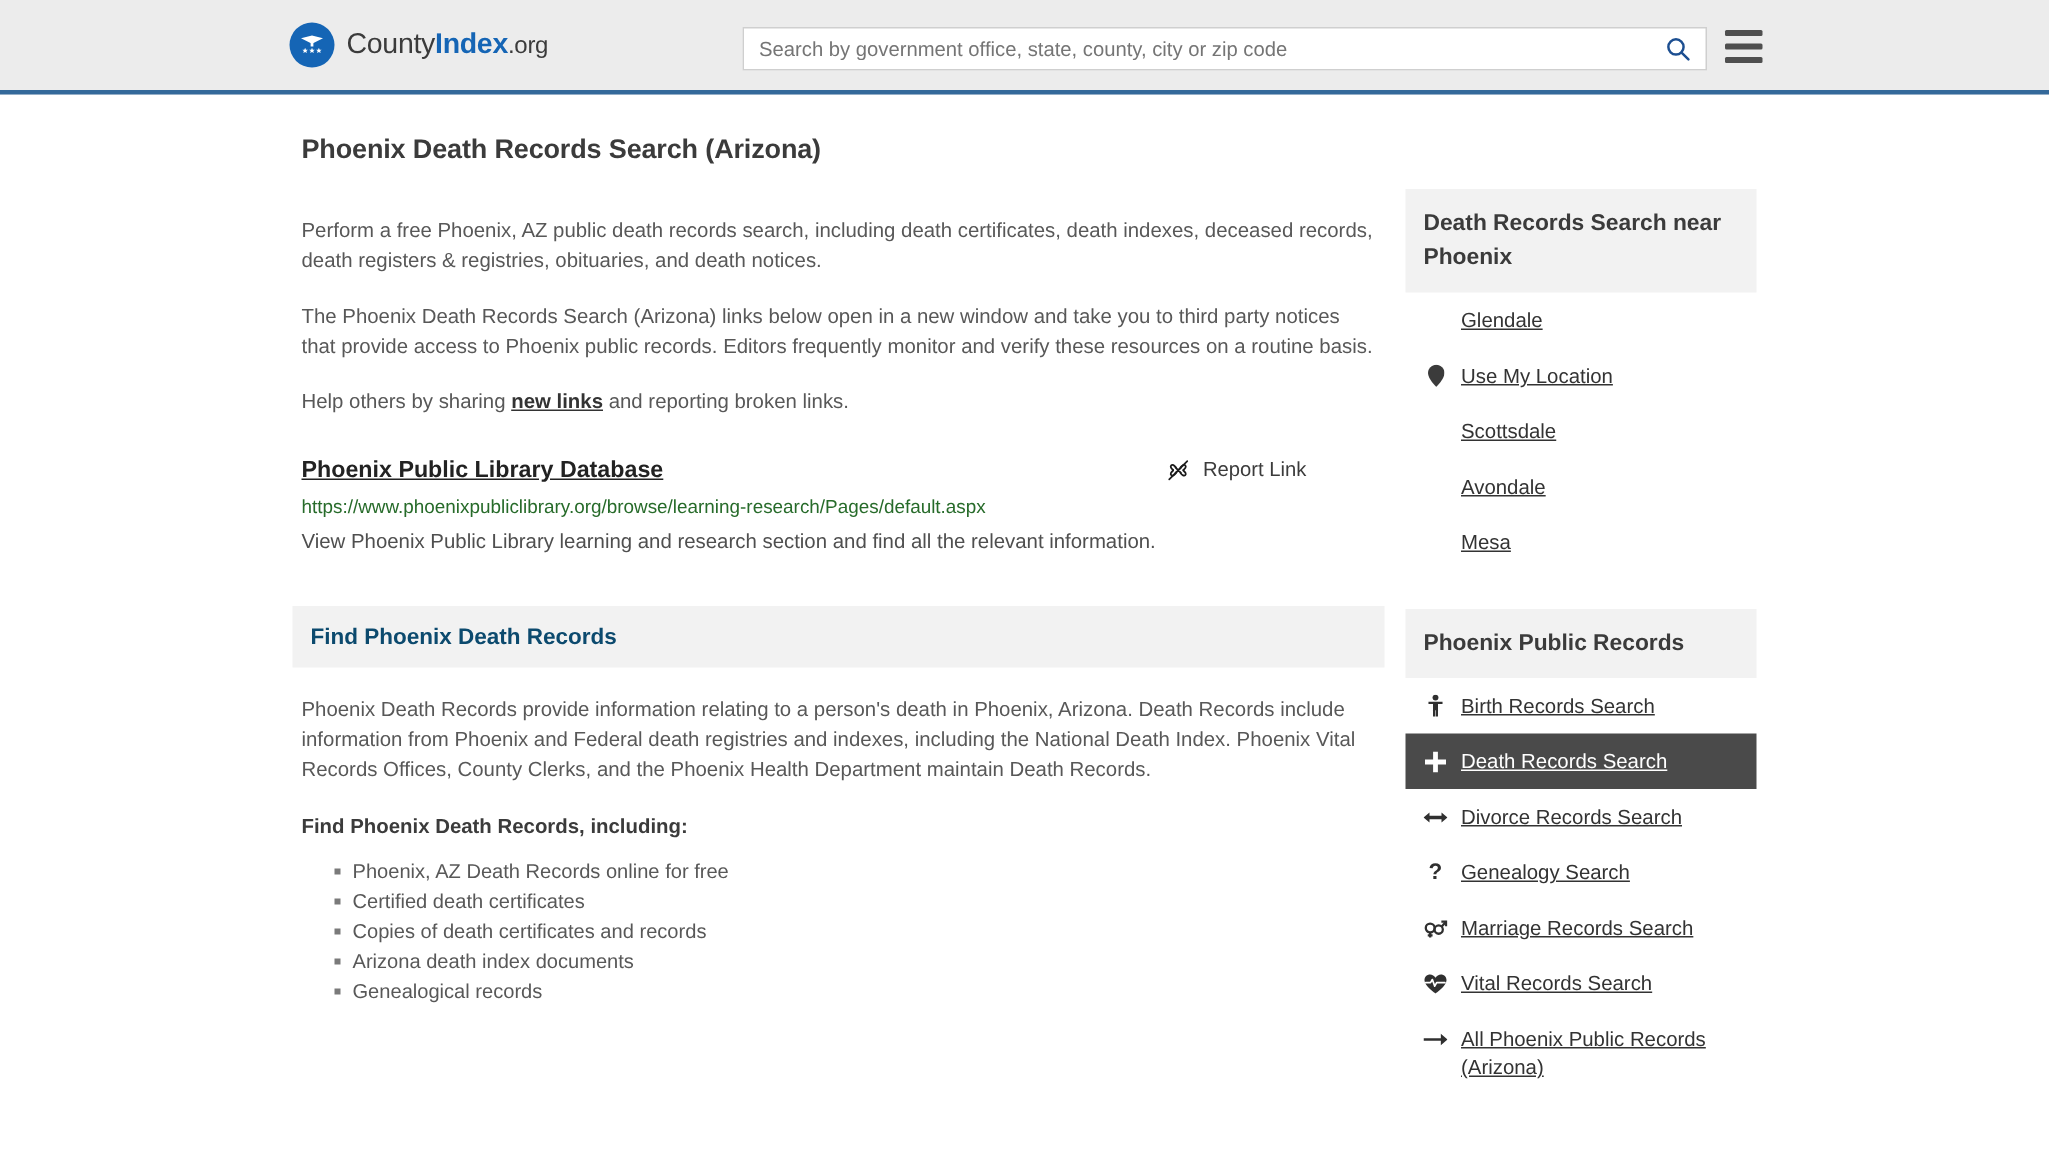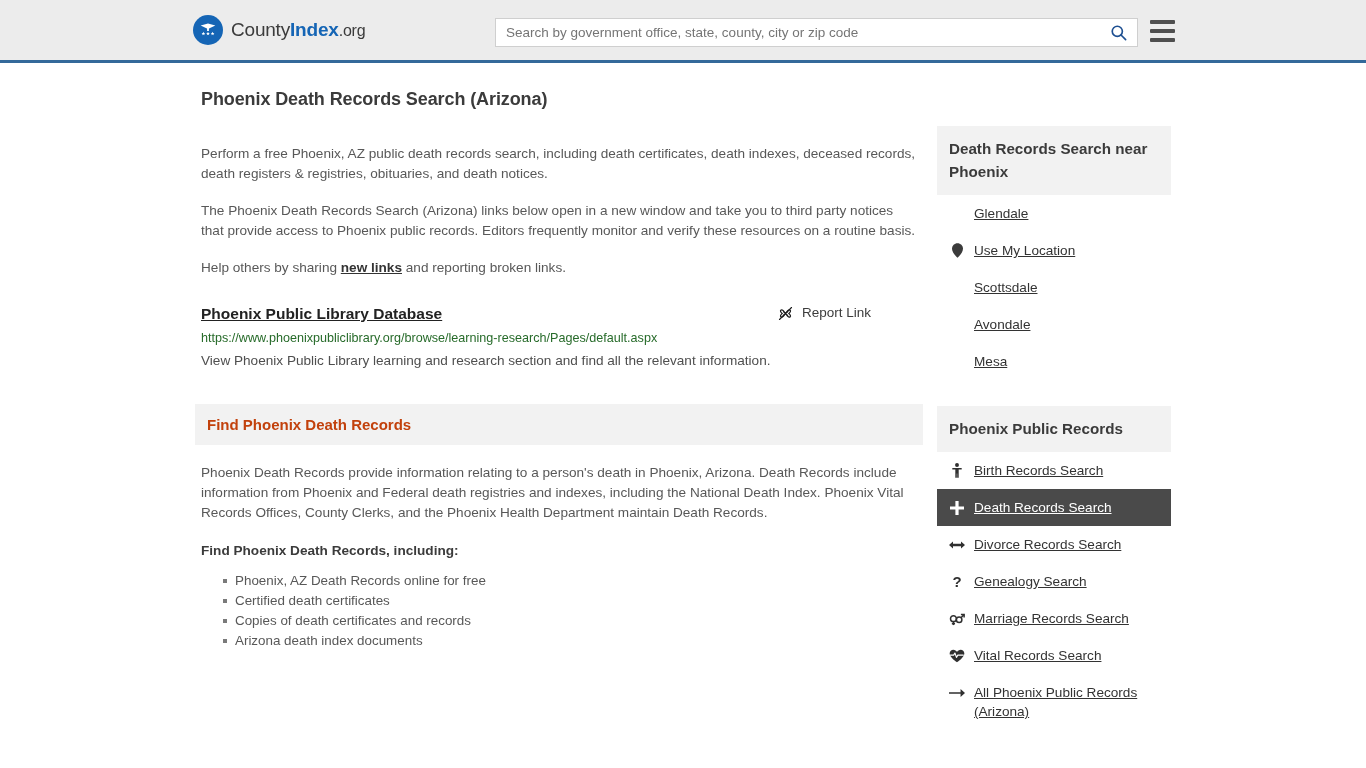--- a/index.html
+++ b/index.html
@@ -195,21 +195,21 @@
     line-height: 19px;
   }
 
   
   .panel { margin-top: 34px; }
   .panel-head {
     background: #f2f2f2;
     padding: 12px 12px;
     font-size: 15px;
     font-weight: bold;
-    color: #c2410c;
+    color: #0c4a6e;
   }
   .panel-body { padding: 0 6px; margin-top: 13px; }
   .panel-body p {
     font-size: 13.6px;
     line-height: 20px;
     color: #585858;
     margin: 18px 0 0 0;
   }
   .panel-body p.sub-heading {
     font-weight: bold;
@@ -353,20 +353,21 @@
         <div class="panel">
           <div class="panel-head">Find Phoenix Death Records</div>
           <div class="panel-body">
             <p>Phoenix Death Records provide information relating to a person's death in Phoenix, Arizona. Death Records include information from Phoenix and Federal death registries and indexes, including the National Death Index. Phoenix Vital Records Offices, County Clerks, and the Phoenix Health Department maintain Death Records.</p>
             <p class="sub-heading">Find Phoenix Death Records, including:</p>
             <ul class="bullets">
               <li>Phoenix, AZ Death Records online for free</li>
               <li>Certified death certificates</li>
               <li>Copies of death certificates and records</li>
               <li>Arizona death index documents</li>
+              <li>Genealogical records</li>
             </ul>
           </div>
         </div>
       </div>
 
       <div class="col-side">
 
         <div class="side-box">
           <div class="side-head">Death Records Search near Phoenix</div>
           <div class="side-list">

